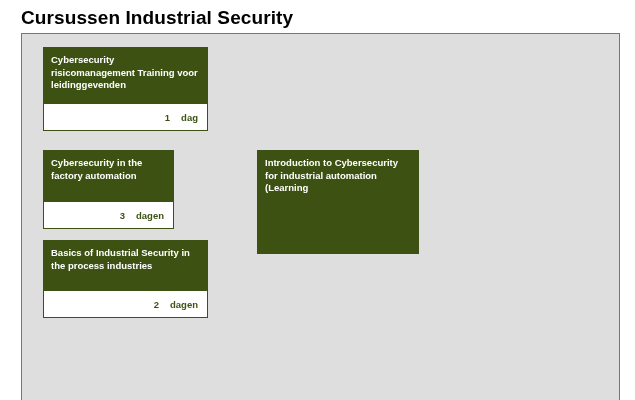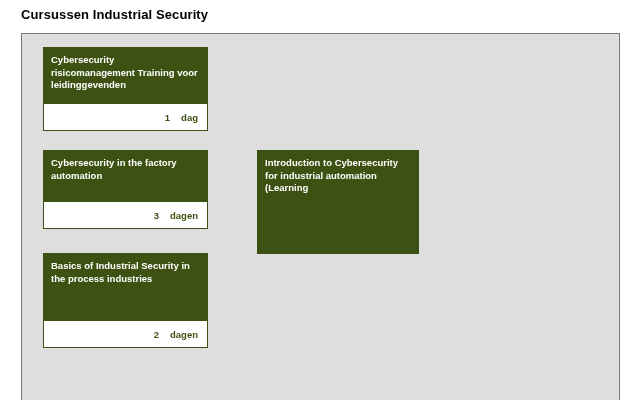--- a/index.html
+++ b/index.html
@@ -12,21 +12,21 @@
     height: 400px;
     background: #ffffff;
     font-family: "Liberation Sans", sans-serif;
     overflow: hidden;
     position: relative;
   }
   #page-title {
     position: absolute;
     left: 21px;
     top: 7px;
-    font-size: 13px;
+    font-size: 19px;
     font-weight: bold;
     color: #000000;
     letter-spacing: 0.1px;
     white-space: nowrap;
   }
   #board {
     position: absolute;
     left: 21px;
     top: 33px;
     width: 599px;
@@ -66,22 +66,22 @@
   .card-value-amount,
   .card-value-unit {
     color: #3d5212;
     font-size: 9.5px;
     font-weight: bold;
     white-space: nowrap;
   }
 
   
   #card-0 { left: 21px; top: 13px;  width: 165px; height: 84px; justify-content: space-between; }
-  #card-1 { left: 21px; top: 116px; width: 165px; height: 79px; }
-  #card-2 { left: 21px; top: 219px; width: 165px; height: 95px; }
+  #card-1 { left: 21px; top: 116px; width: 131px; height: 79px; }
+  #card-2 { left: 21px; top: 206px; width: 165px; height: 78px; }
   #card-3 { left: 235px; top: 116px; width: 162px; height: 104px; }
 </style>
 </head>
 <body>
 
 <div id="page-title">Cursussen Industrial Security</div>
 
 <div id="board">
 
   <div class="course-card" id="card-0">

